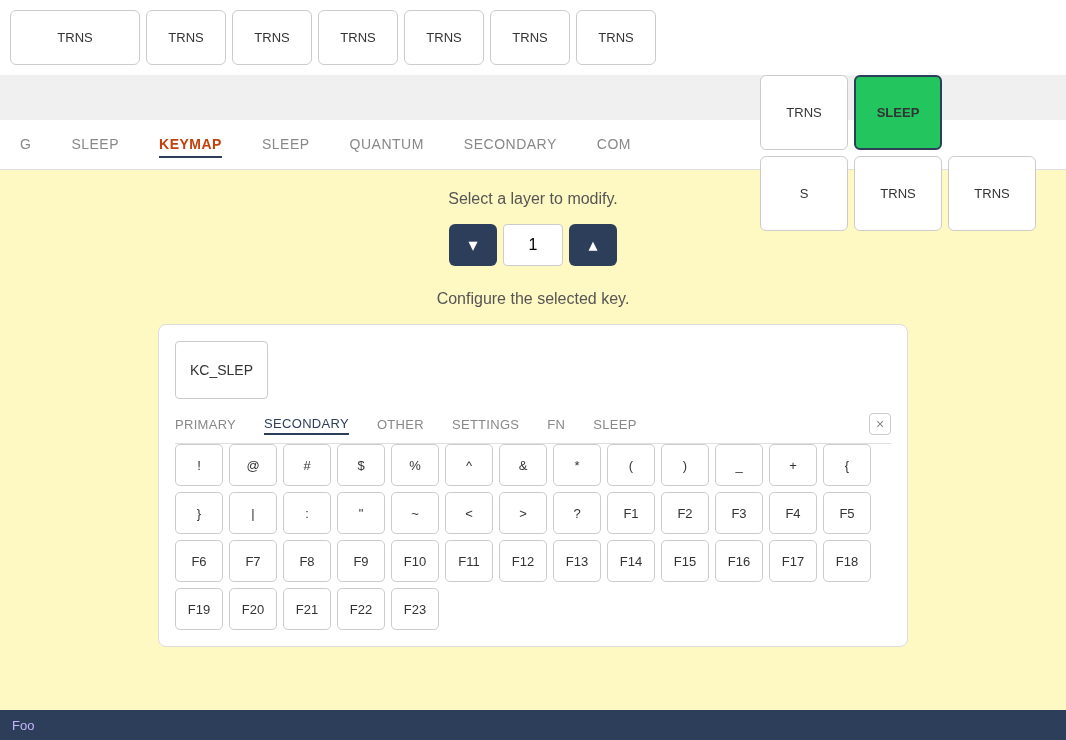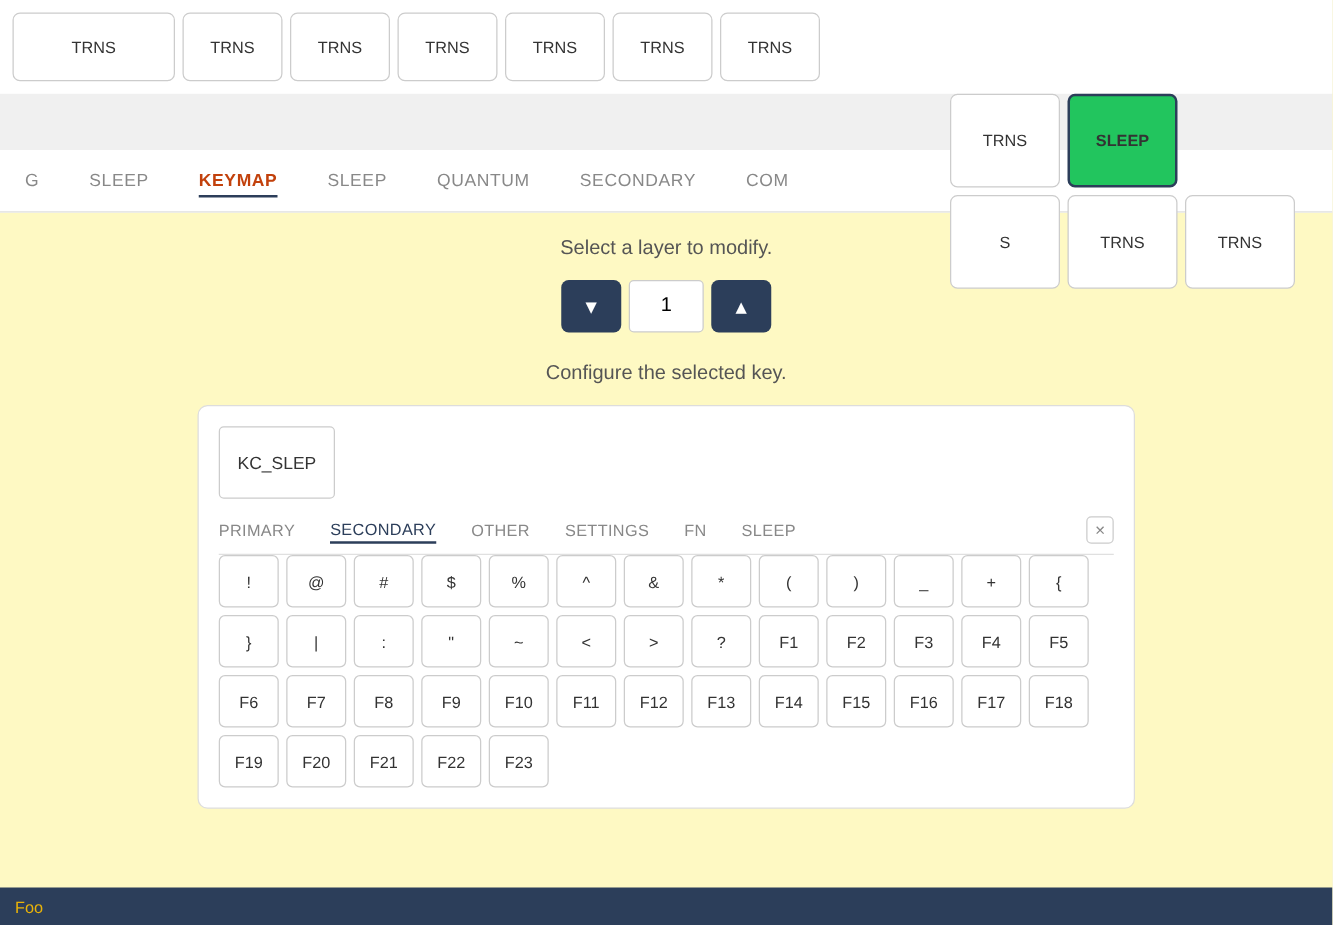--- a/index.html
+++ b/index.html
@@ -247,21 +247,21 @@
       left: 0;
       right: 0;
       height: 30px;
       background: #2c3e5a;
       display: flex;
       align-items: center;
       padding: 0 12px;
     }
     .bottom-text {
       font-size: 13px;
-      color: #eab308;
+      color: #c4b5fd;
     }
   </style>
 </head>
 <body>
 
 <div class="top-key-row">
 <button class="key-btn">TRNS</button>
     <button class="key-btn">TRNS</button>
     <button class="key-btn">TRNS</button>
     <button class="key-btn">TRNS</button>

